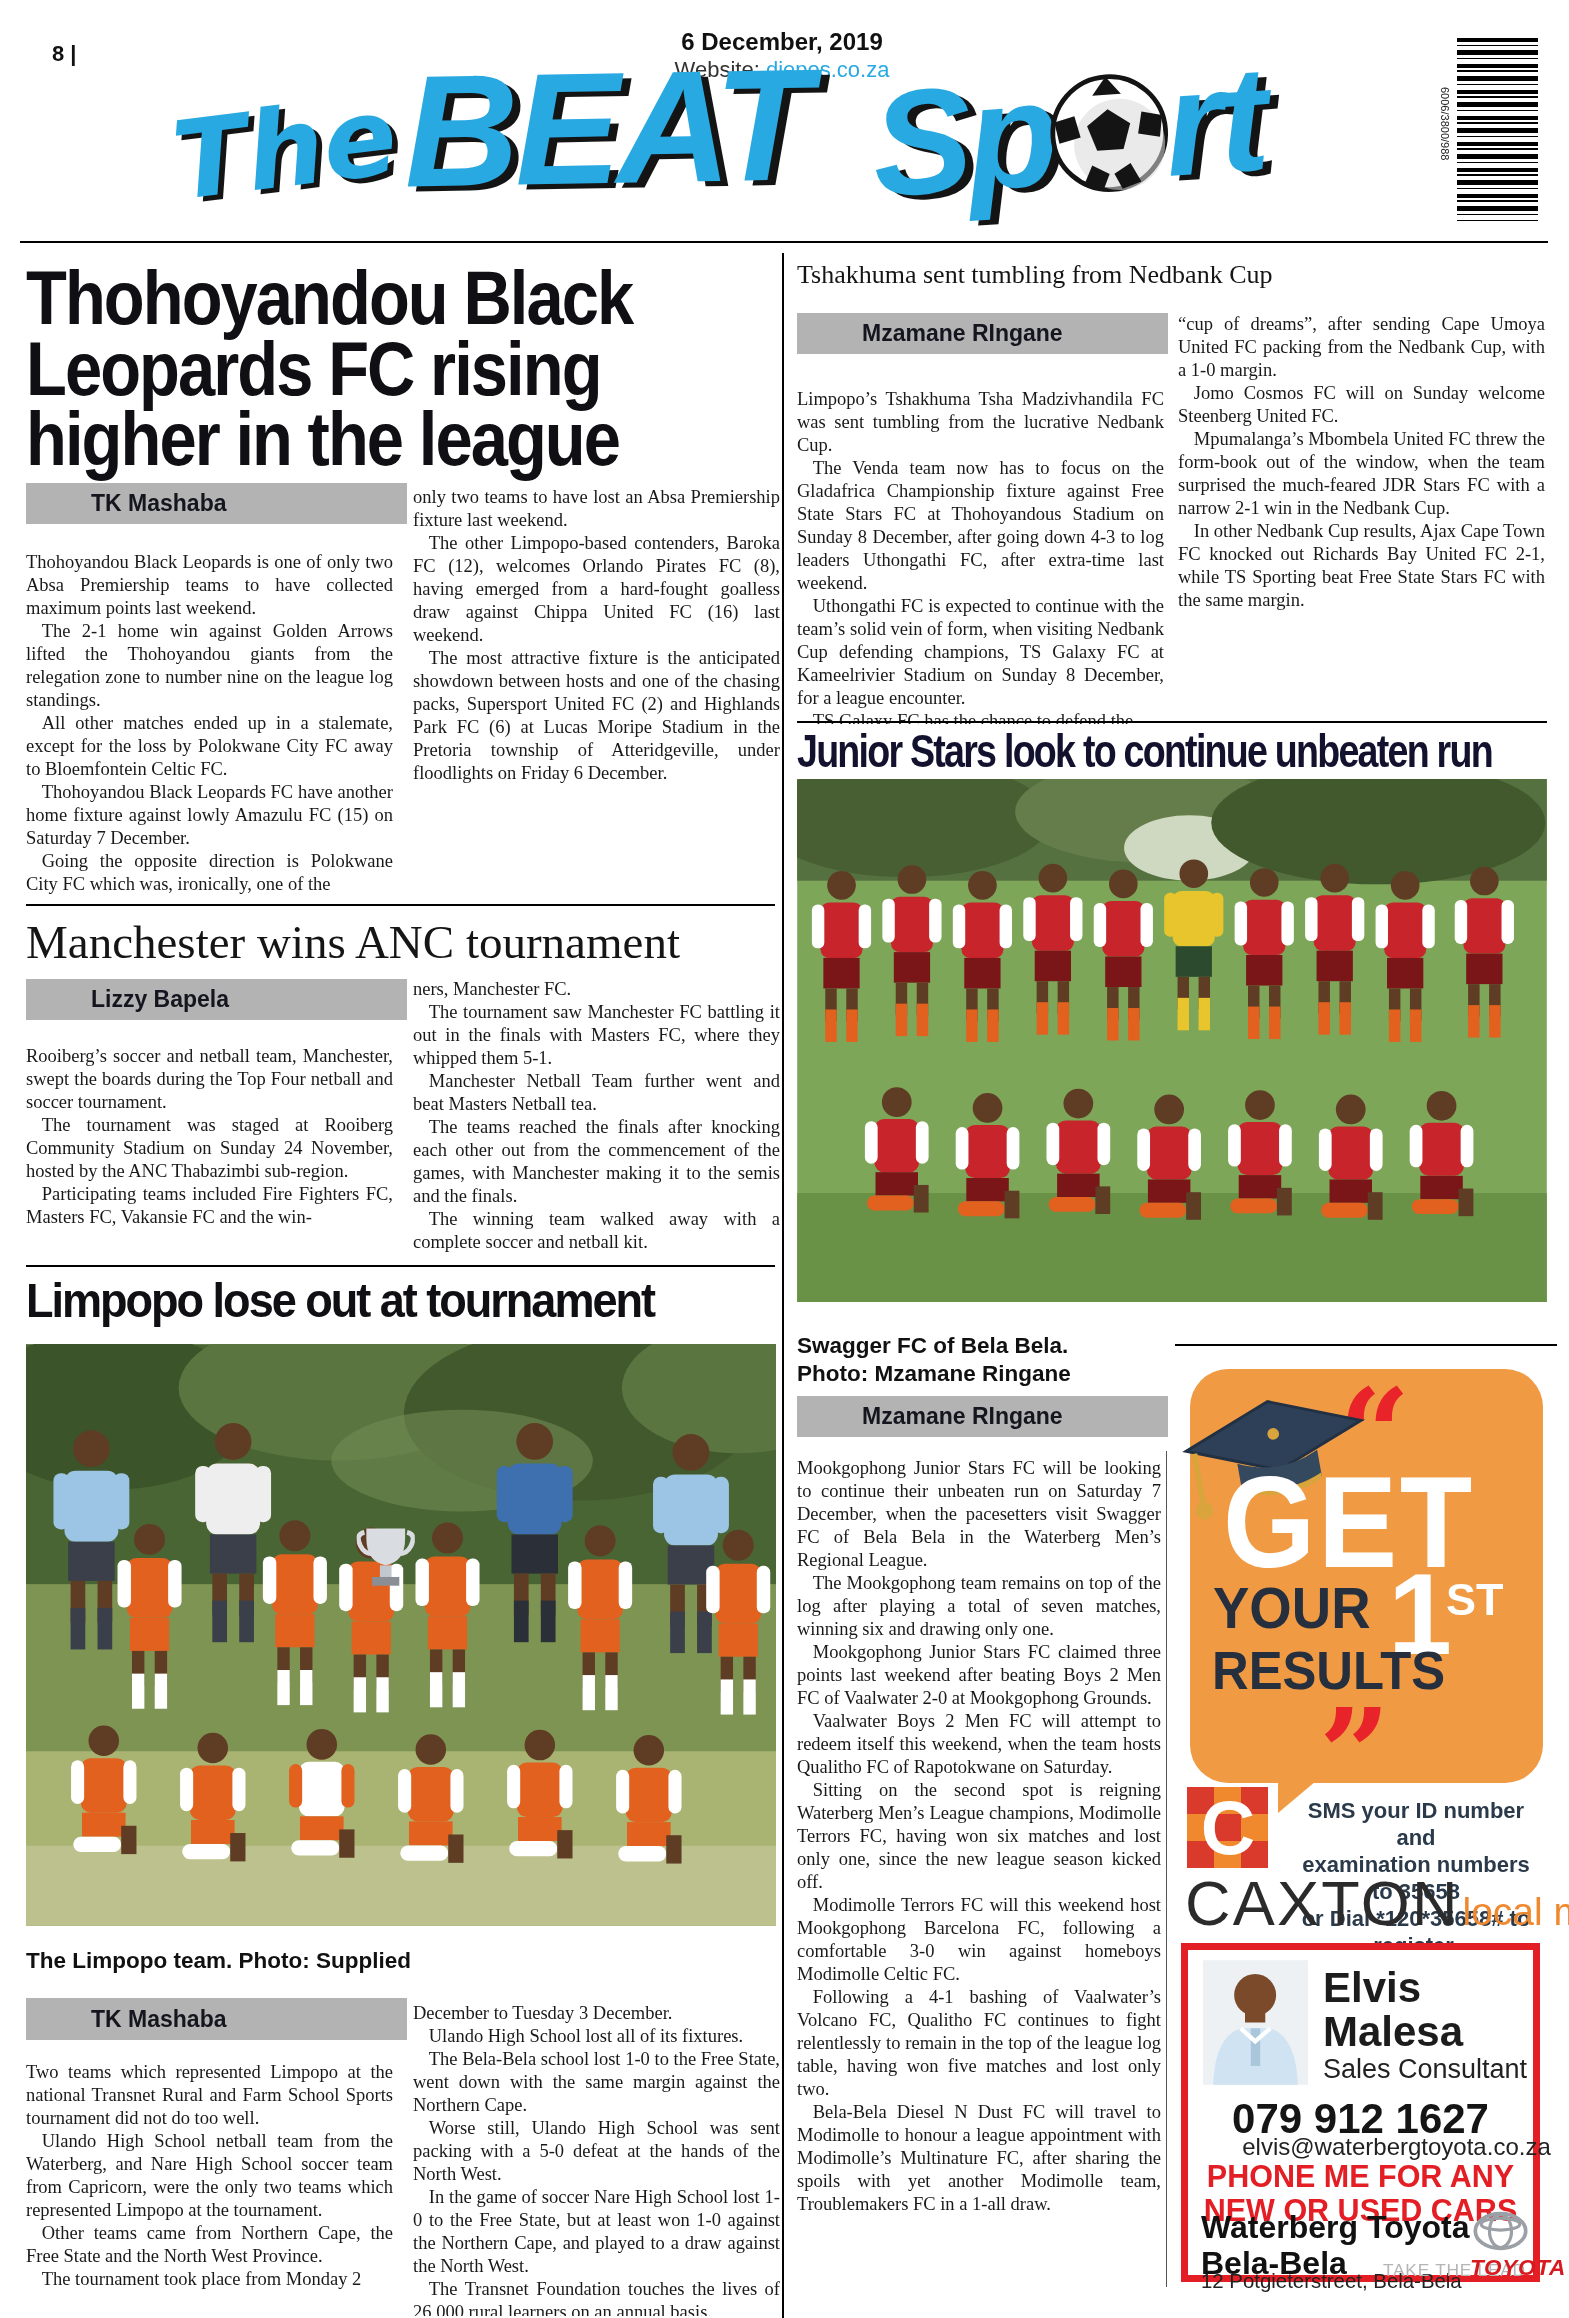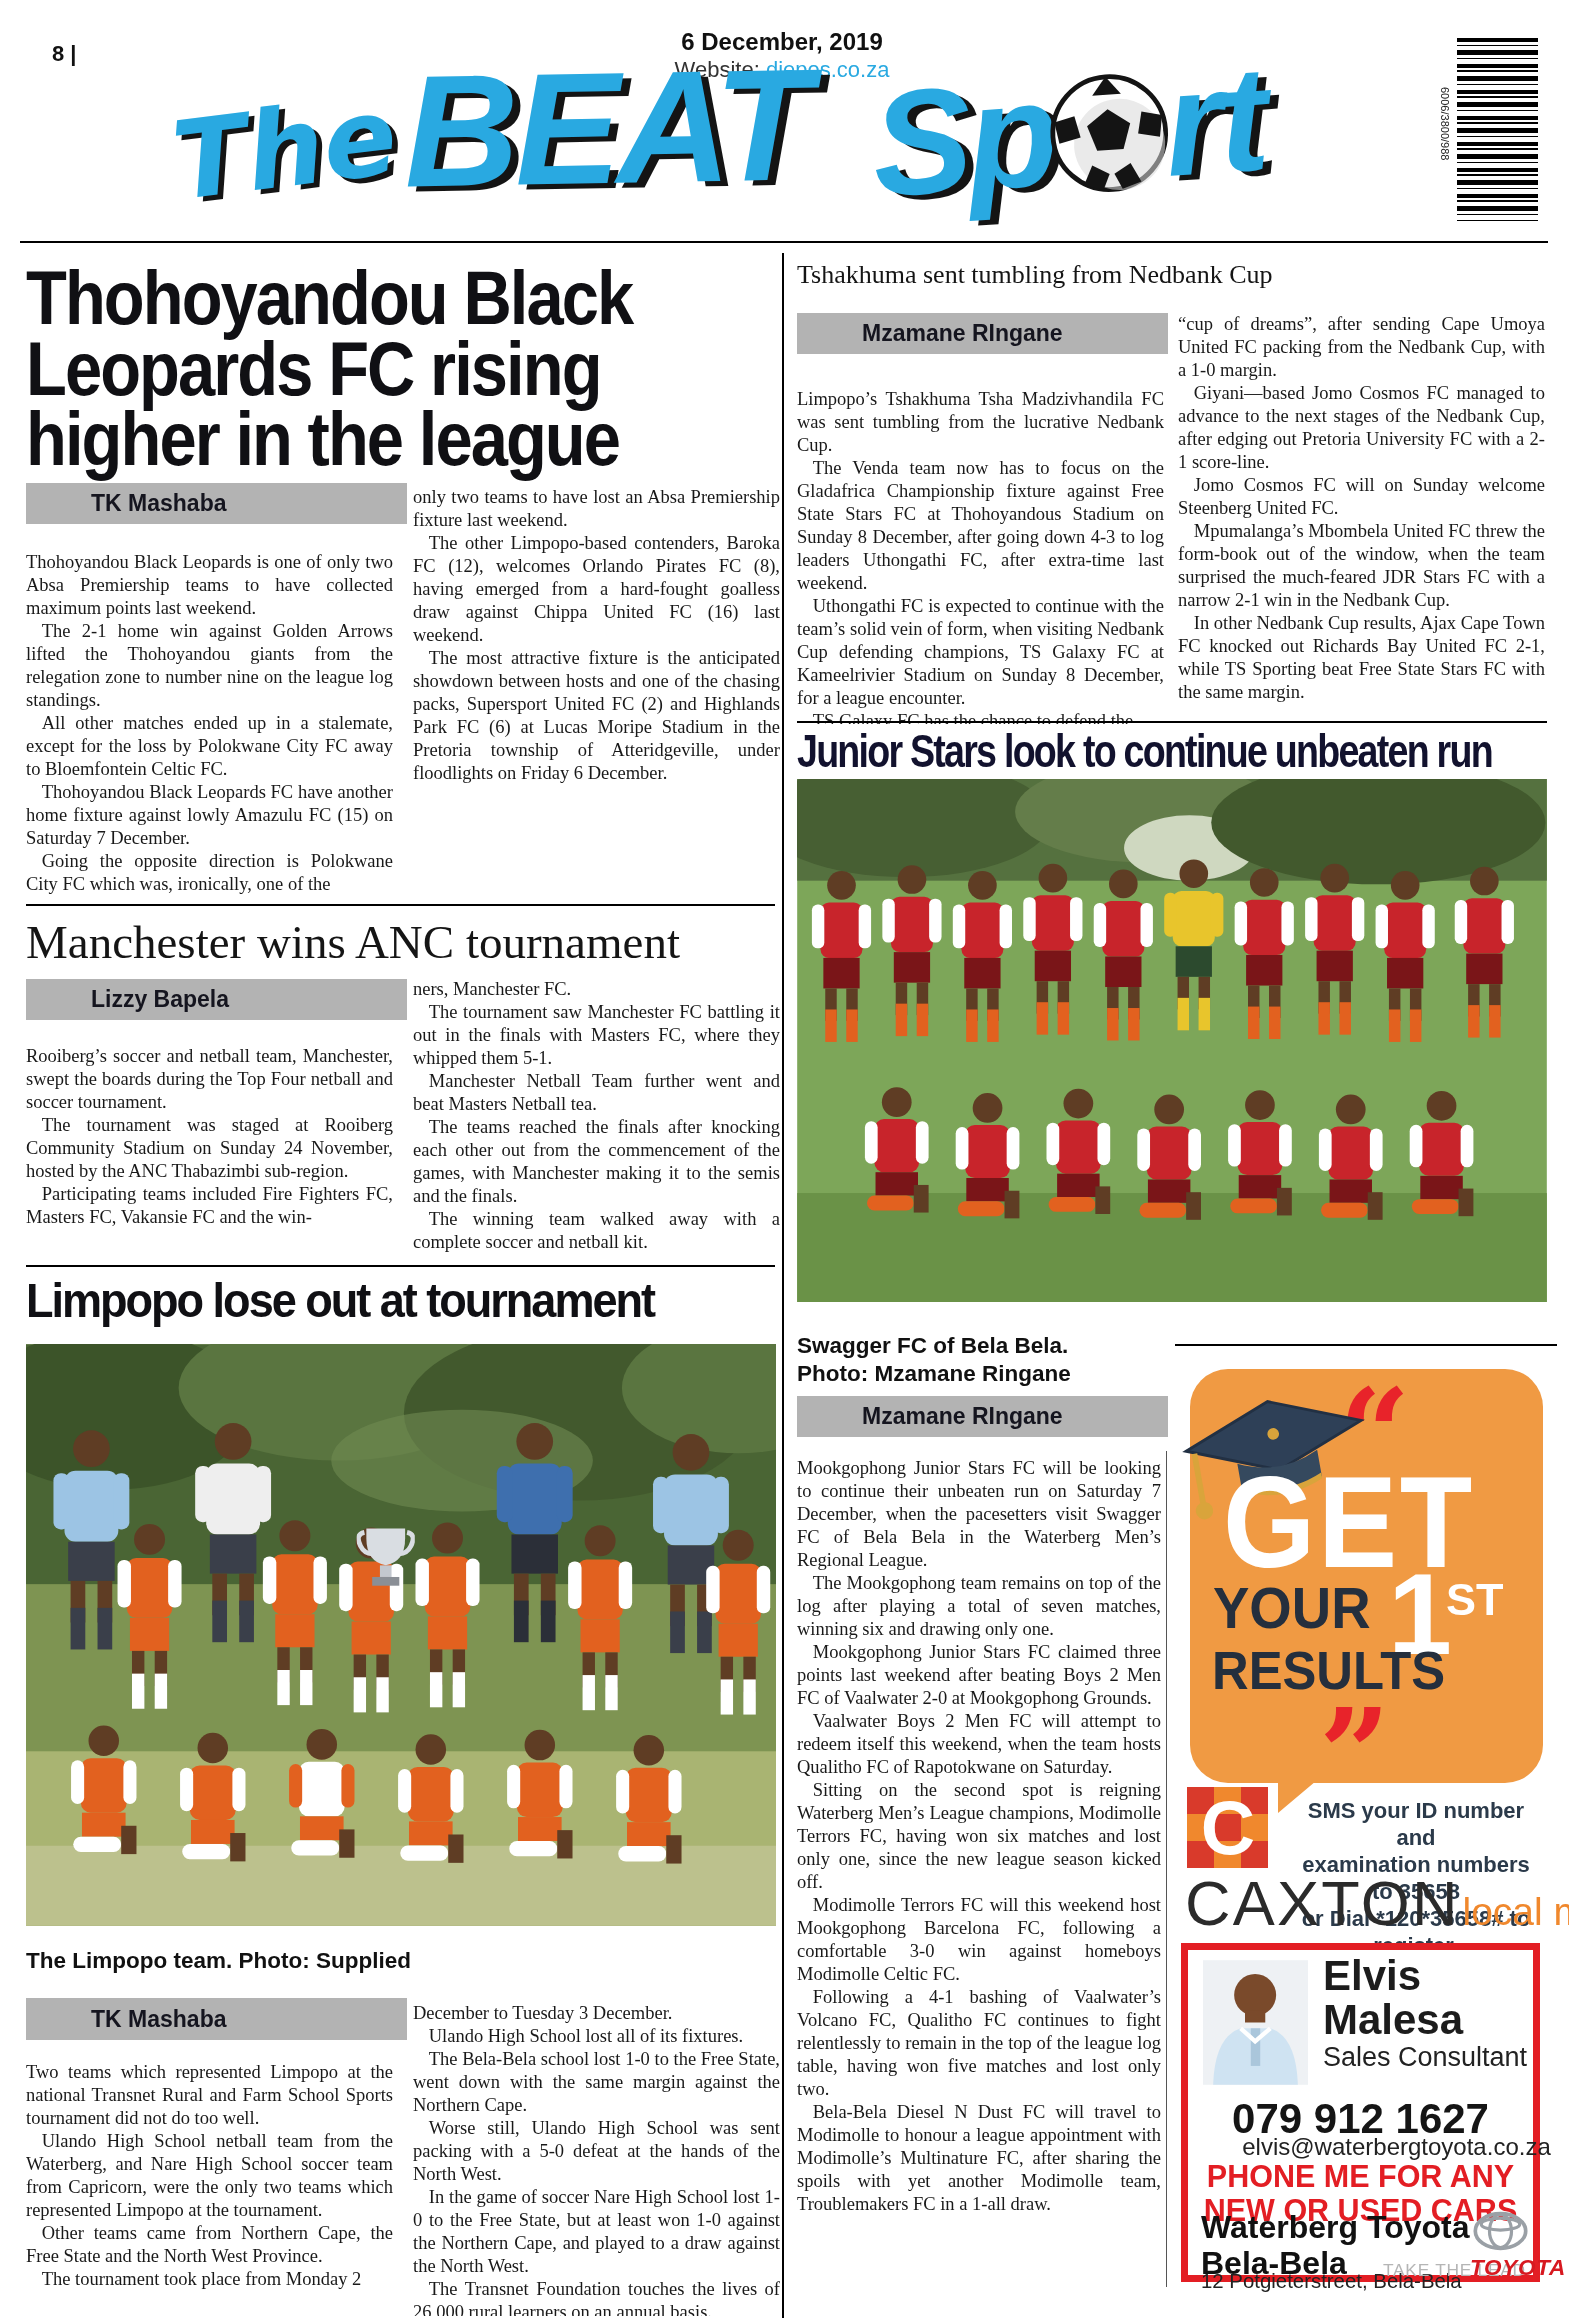--- a/index.html
+++ b/index.html
@@ -231,21 +231,20 @@
     <span>Mzamane RIngane</span>
   </div>
   <div class="abs col" style="left:797px;top:388px;width:367px;height:336px;">
       <p>Limpopo’s Tshakhuma Tsha Madzivhandila FC was sent tumbling from the lucrative Nedbank Cup.</p>
       <p>The Venda team now has to focus on the Gladafrica Championship fixture against Free State Stars FC at Thohoyandous Stadium on Sunday 8 December, after going down 4-3 to log leaders Uthongathi FC, after extra-time last weekend.</p>
       <p>Uthongathi FC is expected to continue with the team’s solid vein of form, when visiting Nedbank Cup defending champions, TS Galaxy FC at Kameelrivier Stadium on Sunday 8 December, for a league encounter.</p>
       <p>TS Galaxy FC has the chance to defend the</p>
     </div>
   <div class="abs col" style="left:1178px;top:313px;width:367px;height:400px;">
       <p>“cup of dreams”, after sending Cape Umoya United FC packing from the Nedbank Cup, with a 1-0 margin.</p>
-      <p>Giyani—based Jomo Cosmos FC managed to advance to the next stages of the Nedbank Cup, after edging out Pretoria University FC with a 2-1 score-line.</p>
       <p>Jomo Cosmos FC will on Sunday welcome Steenberg United FC.</p>
       <p>Mpumalanga’s Mbombela United FC threw the form-book out of the window, when the team surprised the much-feared JDR Stars FC with a narrow 2-1 win in the Nedbank Cup.</p>
       <p>In other Nedbank Cup results, Ajax Cape Town FC knocked out Richards Bay United FC 2-1, while TS Sporting beat Free State Stars FC with the same margin.</p>
     </div>
 
   <div class="hrule" style="left:797px;top:721px;width:750px;height:1.5px;"></div>
 
   <div class="abs h-cond" style="left:797px;top:729px;font-size:47px;transform:scaleX(.80);color:#12122e;">Junior Stars look to continue unbeaten run</div>
 
   <div class="abs" style="left:797px;top:779px;width:750px;height:523px;">
@@ -347,21 +346,21 @@
     <span class="abs" style="left:14.5px;top:10.2px;">
       <svg width="105" height="125" viewBox="0 0 145 172">
         <rect width="145" height="172" fill="#eef1f4"></rect>
         <circle cx="72" cy="48" r="29" fill="#7a4a2b"></circle>
         <path d="M58 70 h28 v16 h-28z" fill="#7a4a2b"></path>
         <path d="M14 172 Q16 106 52 94 L93 94 Q129 106 131 172 Z" fill="#cfe3f2"></path>
         <path d="M66 94 h13 v52 h-13z" fill="#aac6db"></path>
         <path d="M52 94 L72 112 L93 94" fill="none" stroke="#ffffff" stroke-width="6"></path>
       </svg>
     </span>
-    <div class="abs" style="left:135px;top:4px;">
+    <div class="abs" style="left:135px;top:16px;">
       <div class="name">Elvis</div>
       <div class="name">Malesa</div>
       <div class="role">Sales Consultant</div>
     </div>
     <div class="abs phone" style="left:0;top:145px;width:100%;">079 912 1627</div>
     <div class="abs email" style="left:0;top:183px;width:100%;margin-left:36px;">elvis@waterbergtoyota.co.za</div>
     <div class="abs cta" style="left:0;top:209px;width:100%;">
       <div>PHONE ME FOR ANY</div>
       <div>NEW OR USED CARS</div>
     </div>

